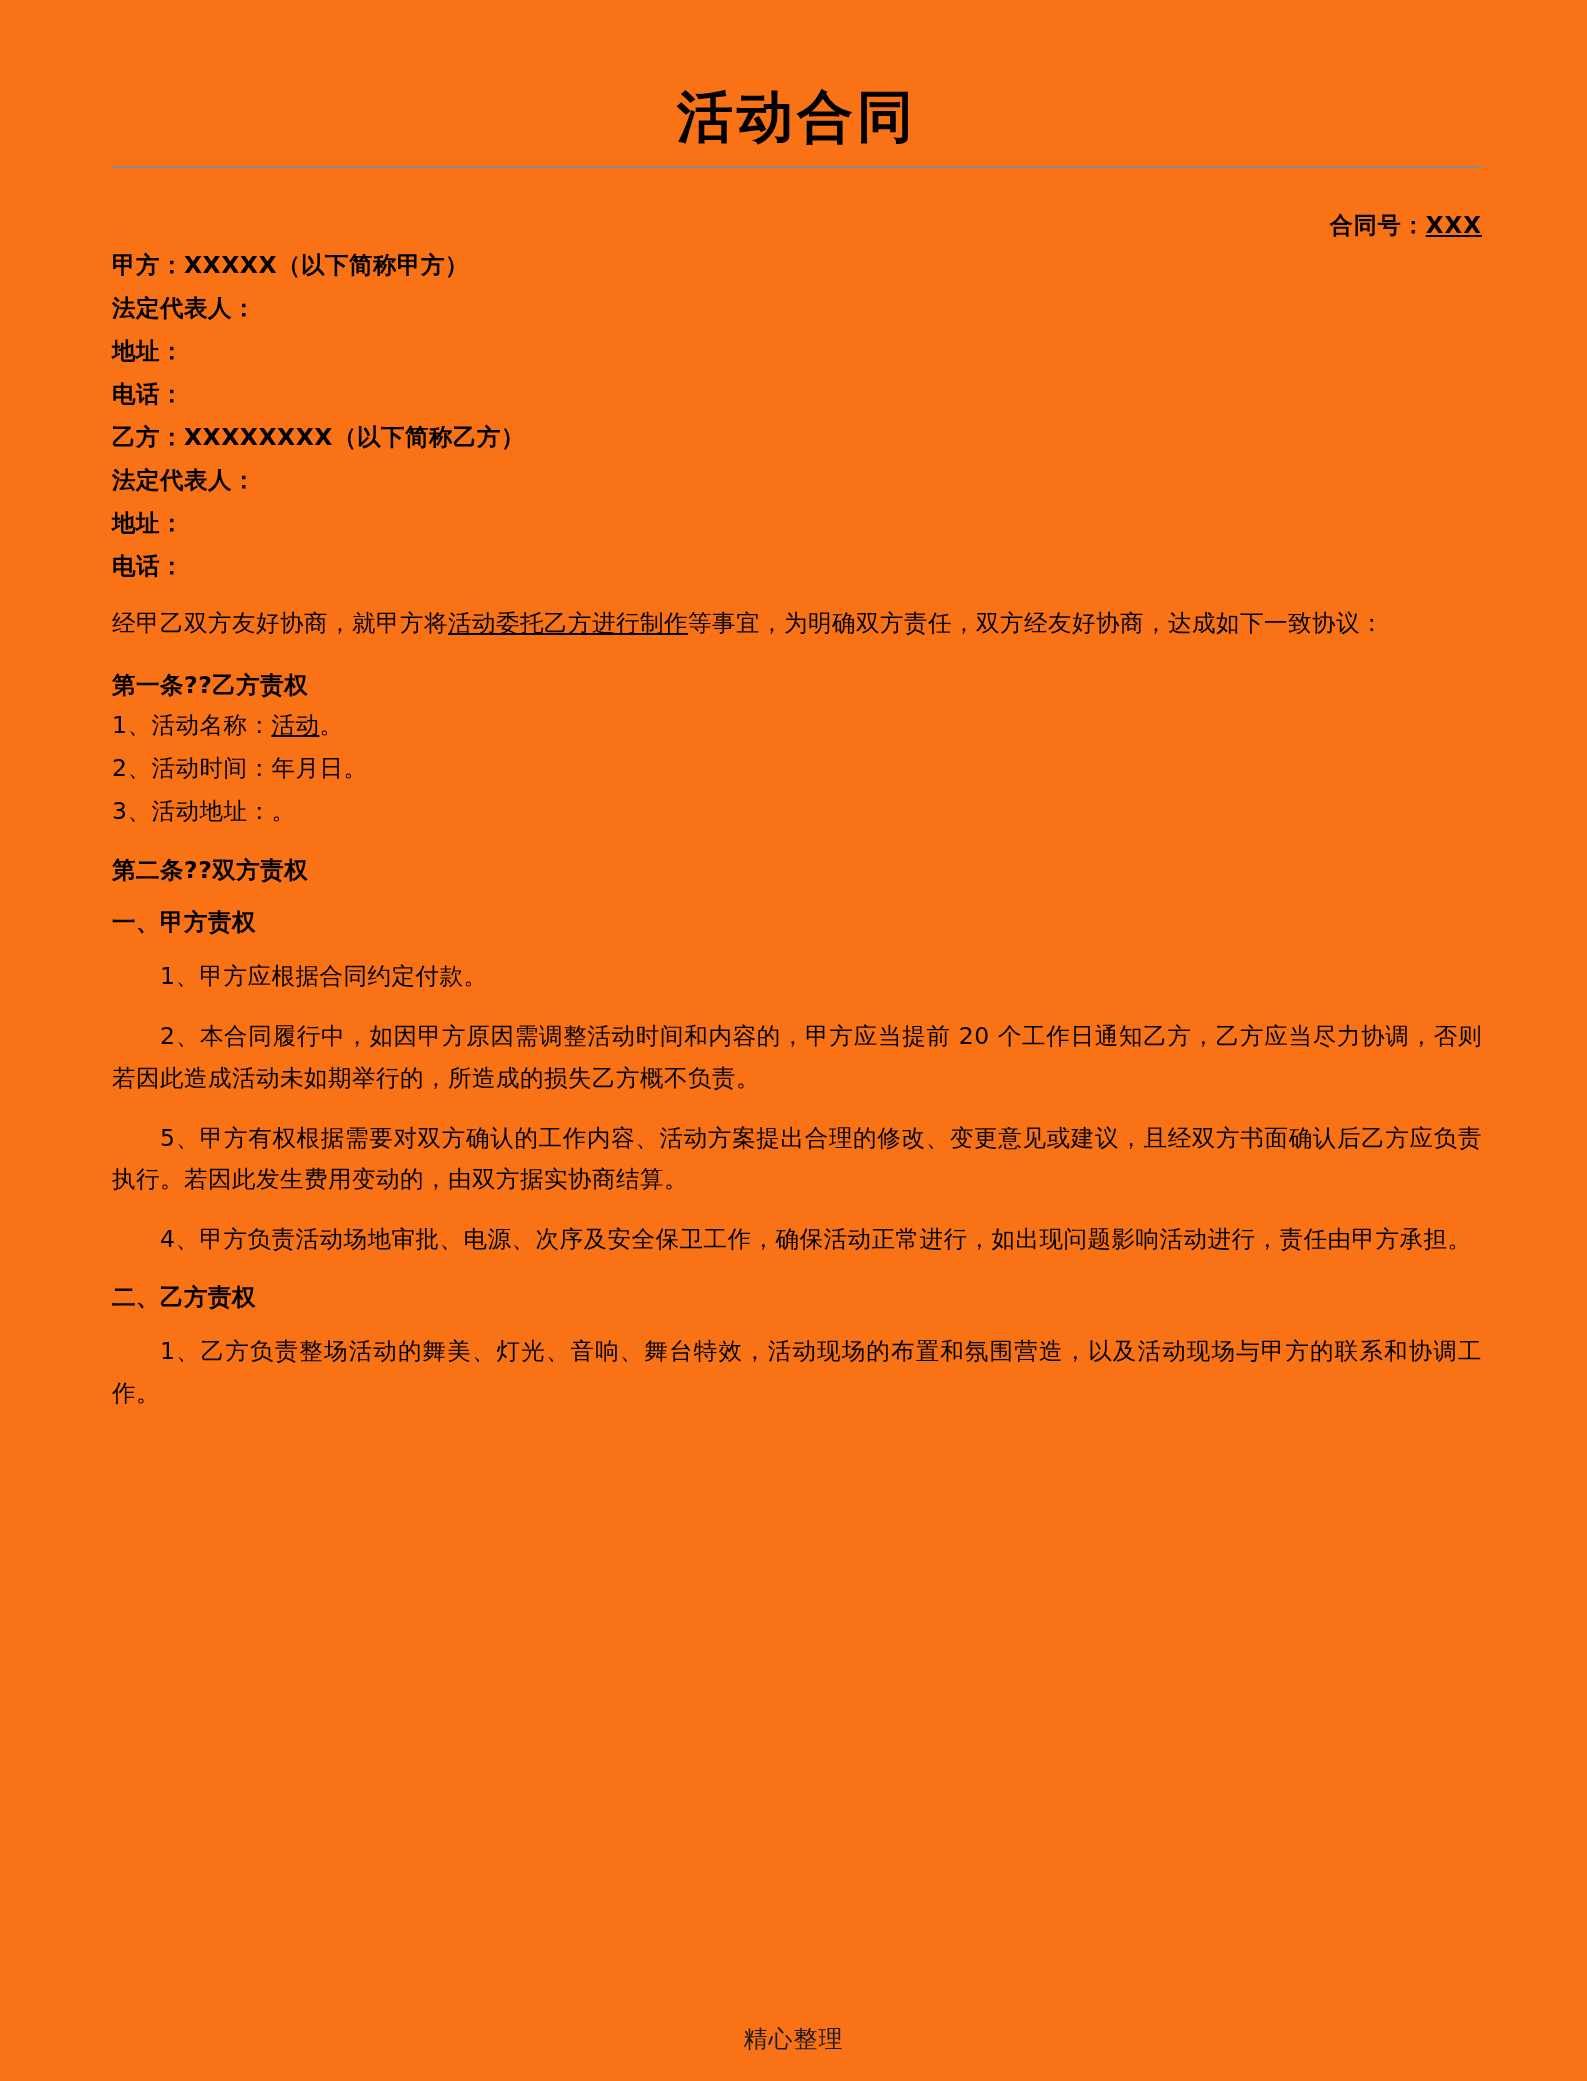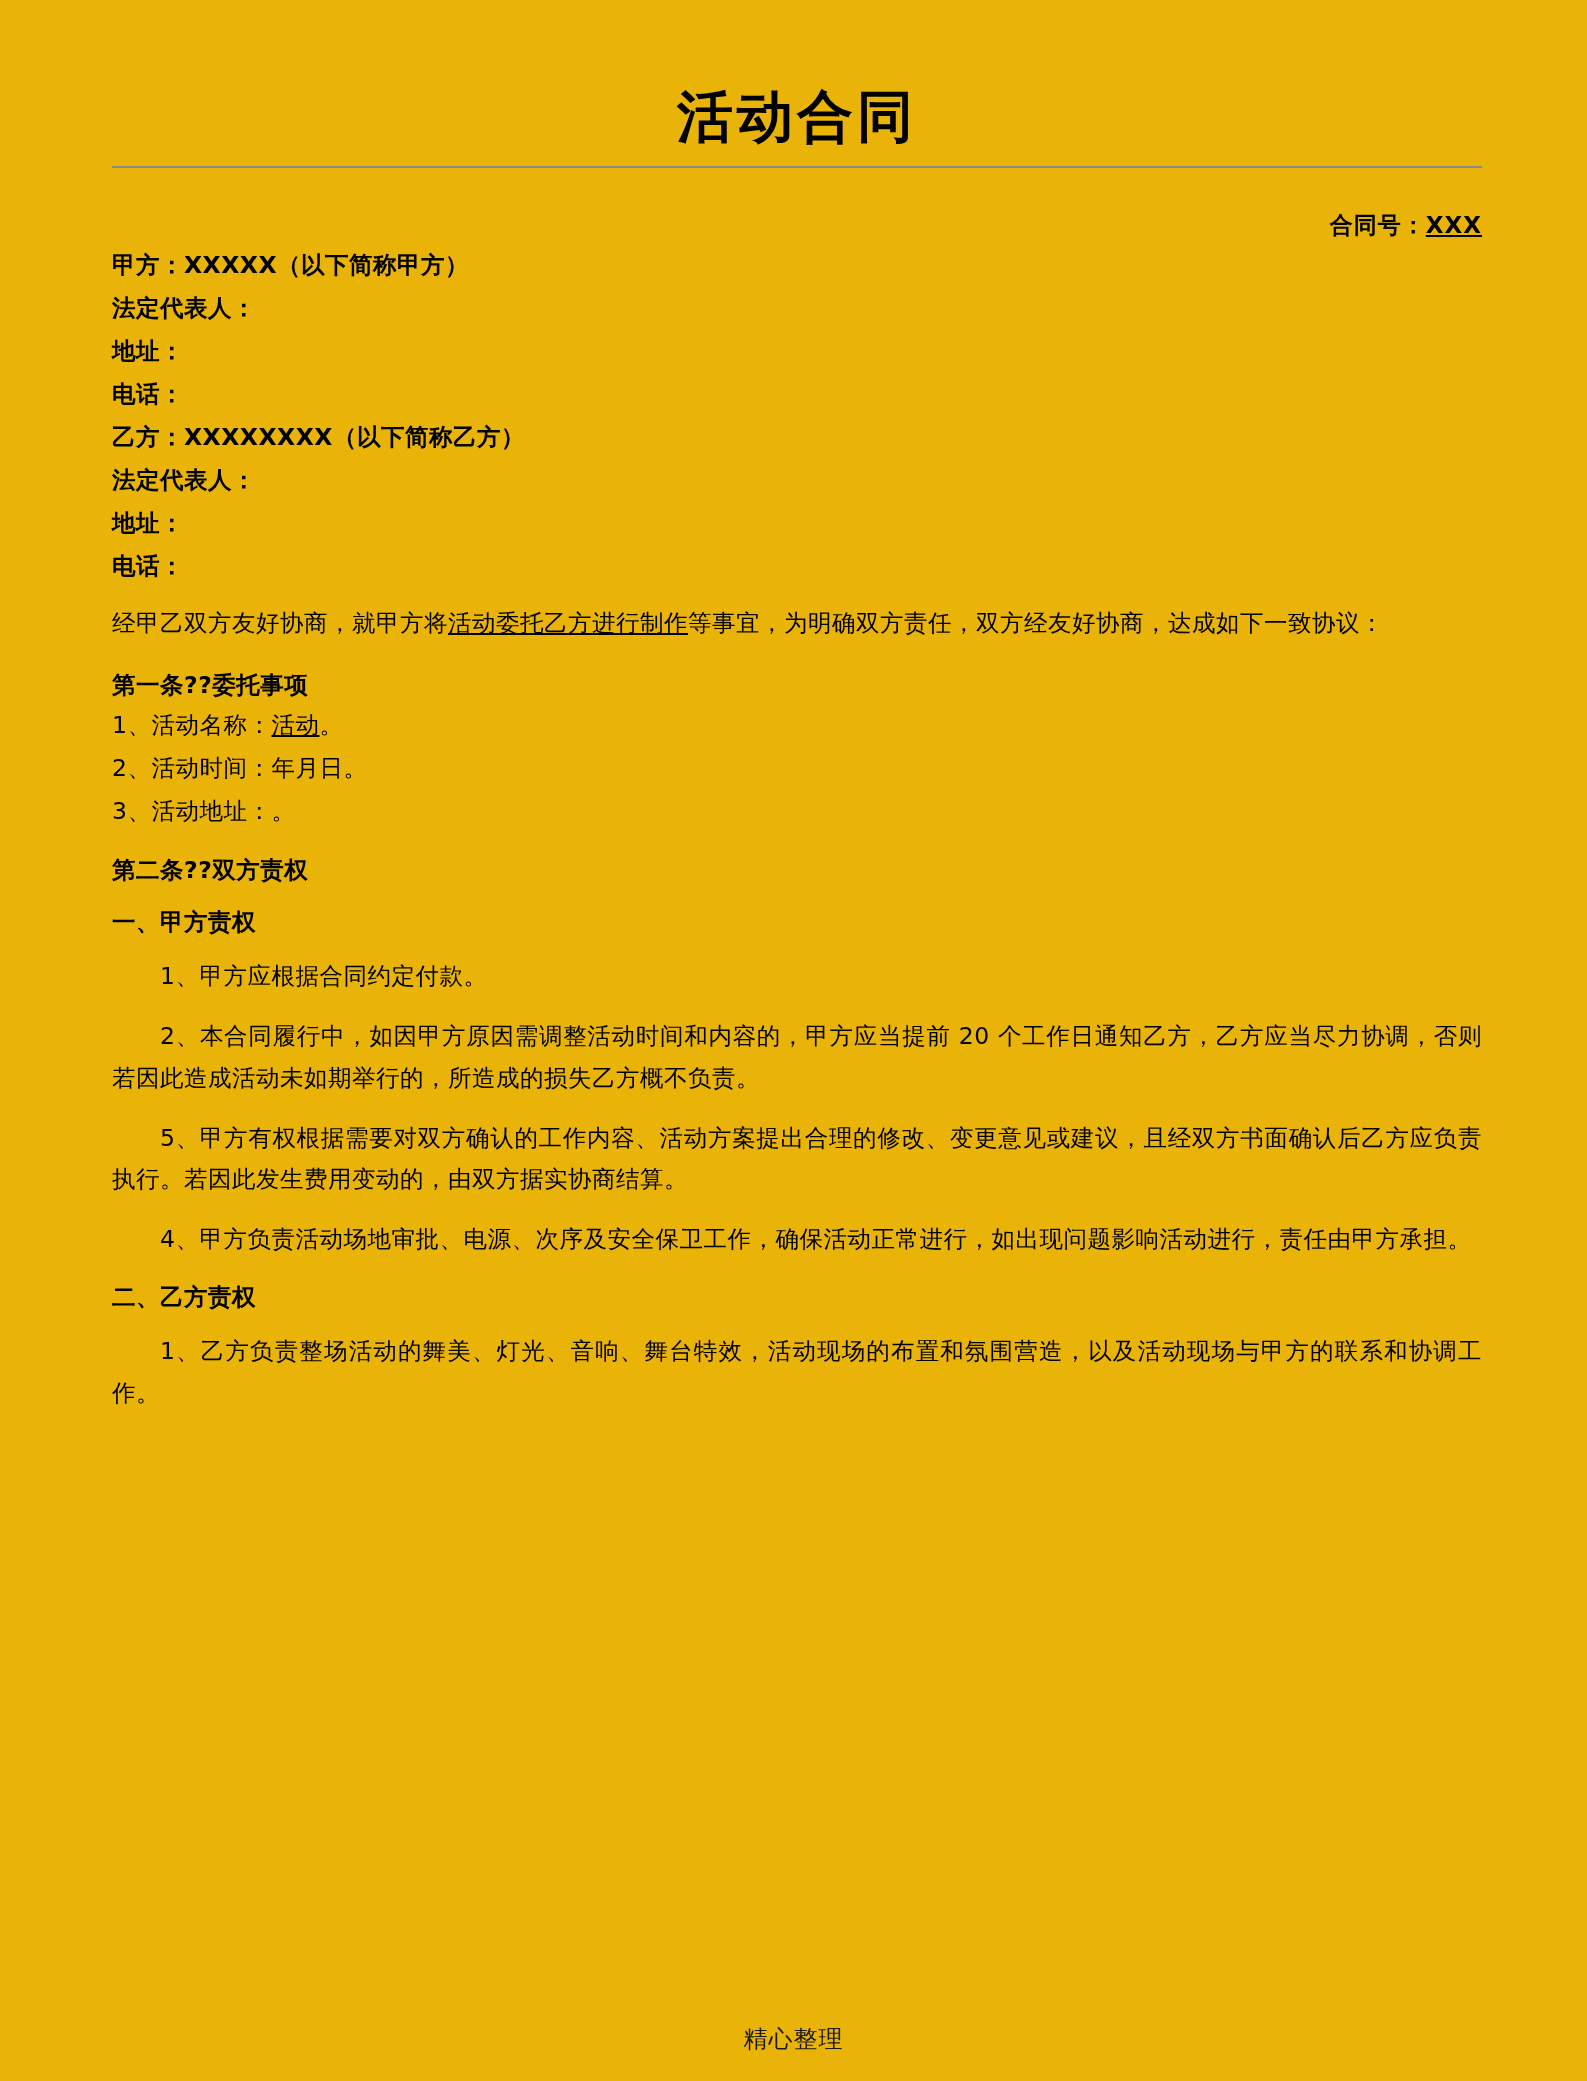--- a/index.html
+++ b/index.html
@@ -8,21 +8,21 @@
     background: #ffffff;
   }
   body {
     font-family: "DejaVu Sans", "Liberation Sans", sans-serif;
     color: #000000;
   }
   .page {
     width: 1587px;
     height: 2081px;
     position: relative;
-    background: #eab308;
+    background: #f97316;
     box-sizing: border-box;
     padding: 0;
     overflow: hidden;
   }
   .content {
     position: absolute;
     left: 112px;
     top: 0;
     width: 1370px;
   }
@@ -115,21 +115,21 @@
     <div class="line bold">电话：</div>
     <div class="line bold">乙方：XXXXXXXX（以下简称乙方）</div>
     <div class="line bold">法定代表人：</div>
     <div class="line bold">地址：</div>
     <div class="line bold">电话：</div>
 
     <div class="para">
       <span>经甲乙双方友好协商，就甲方将</span><span class="u">活动委托乙方进行制作</span><span>等事宜，为明确双方责任，双方经友好协商，达成如下一致协议：</span>
     </div>
 
-    <div class="section-head">第一条??委托事项</div>
+    <div class="section-head">第一条??乙方责权</div>
 
     <div class="line">
       <span>1、活动名称：</span><span class="u">活动</span><span>。</span>
     </div>
     <div class="line">2、活动时间：年月日。</div>
     <div class="line">3、活动地址：。</div>
 
     <div class="section-head">第二条??双方责权</div>
 
     <div class="sub-head">一、甲方责权</div>

